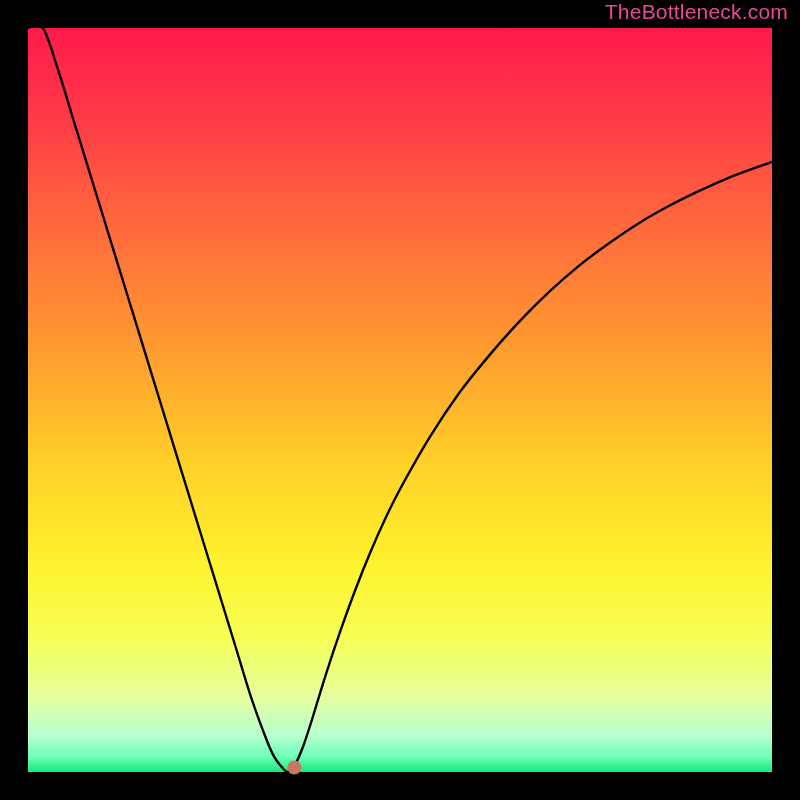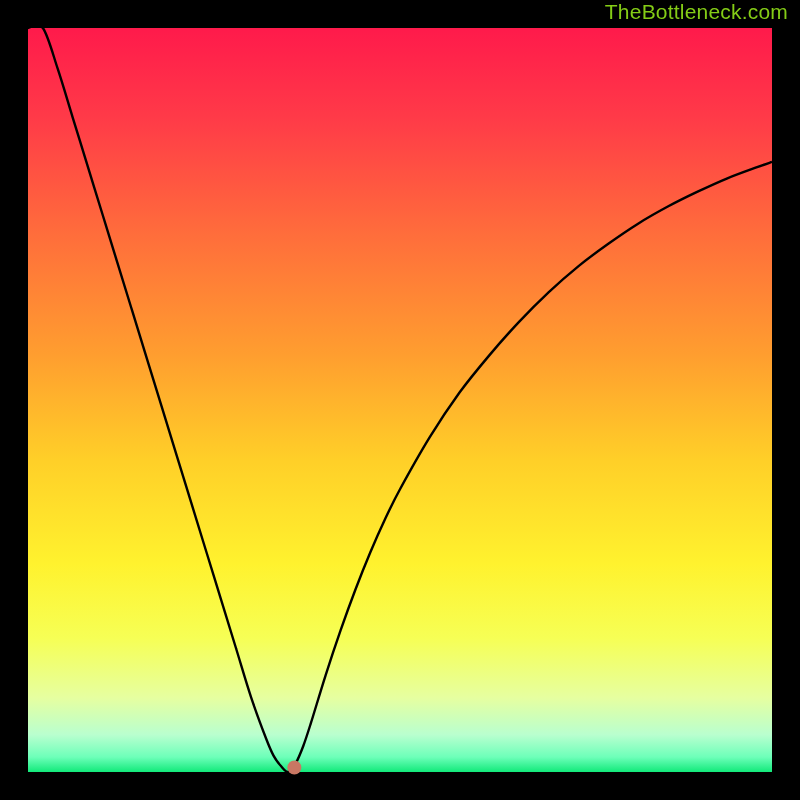--- a/index.html
+++ b/index.html
@@ -14,21 +14,21 @@
     position: relative;
     width: 800px;
     height: 800px;
   }
   .watermark {
     position: absolute;
     top: 0px;
     right: 12px;
     font-family: Arial, Helvetica, sans-serif;
     font-size: 21px;
-    color: #84cc16;
+    color: #ec4899;
     font-weight: 400;
     letter-spacing: 0.2px;
     z-index: 10;
   }
   svg.plot {
     position: absolute;
     left: 0;
     top: 0;
     width: 800px;
     height: 800px;

